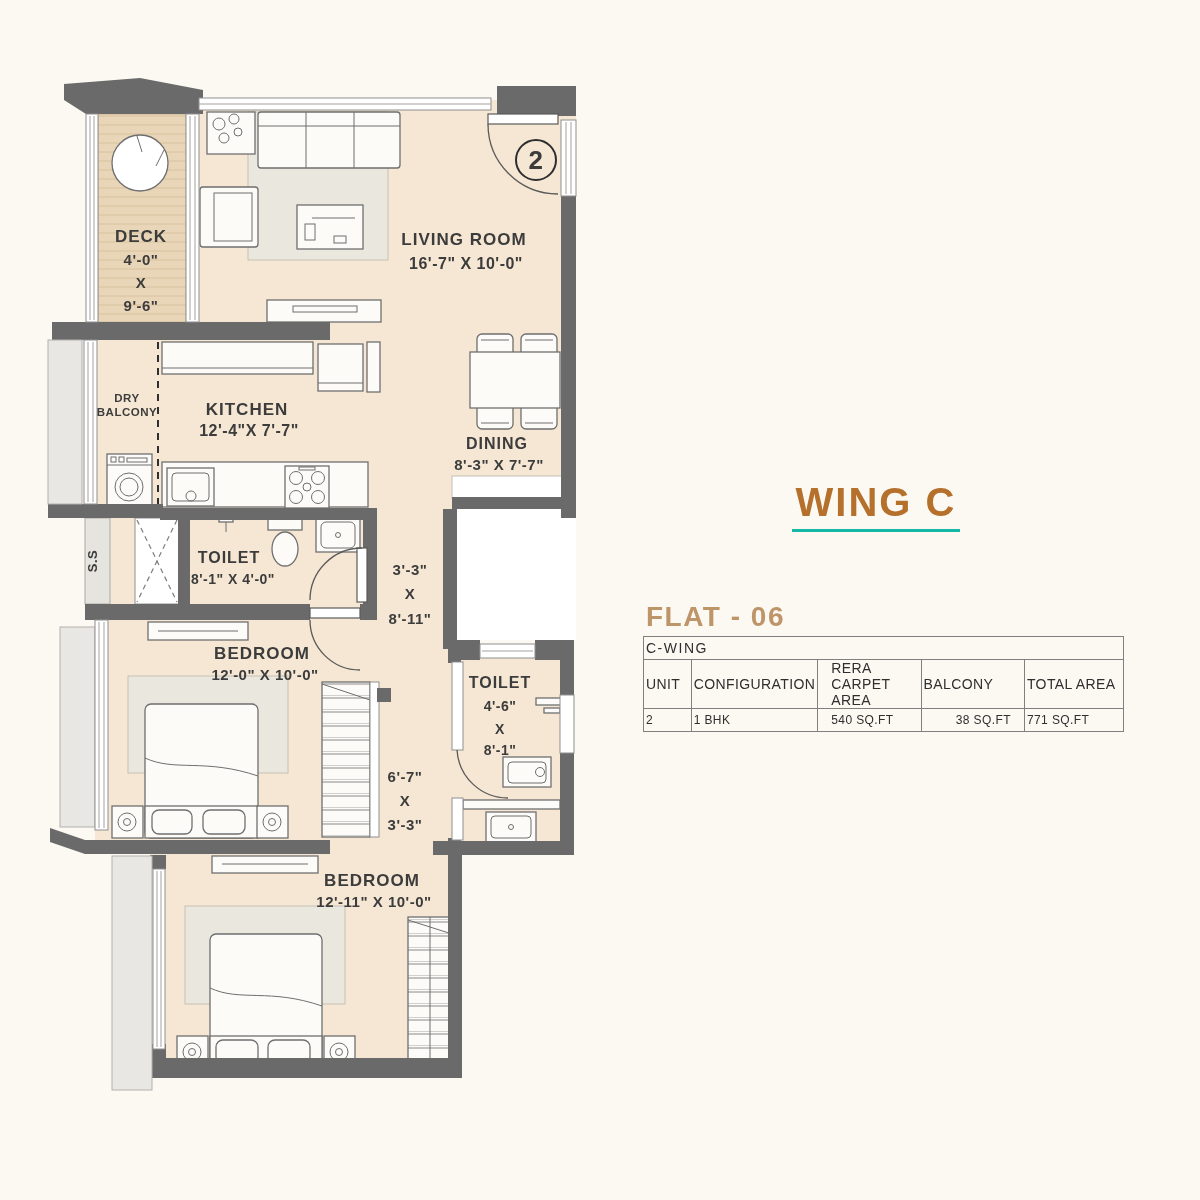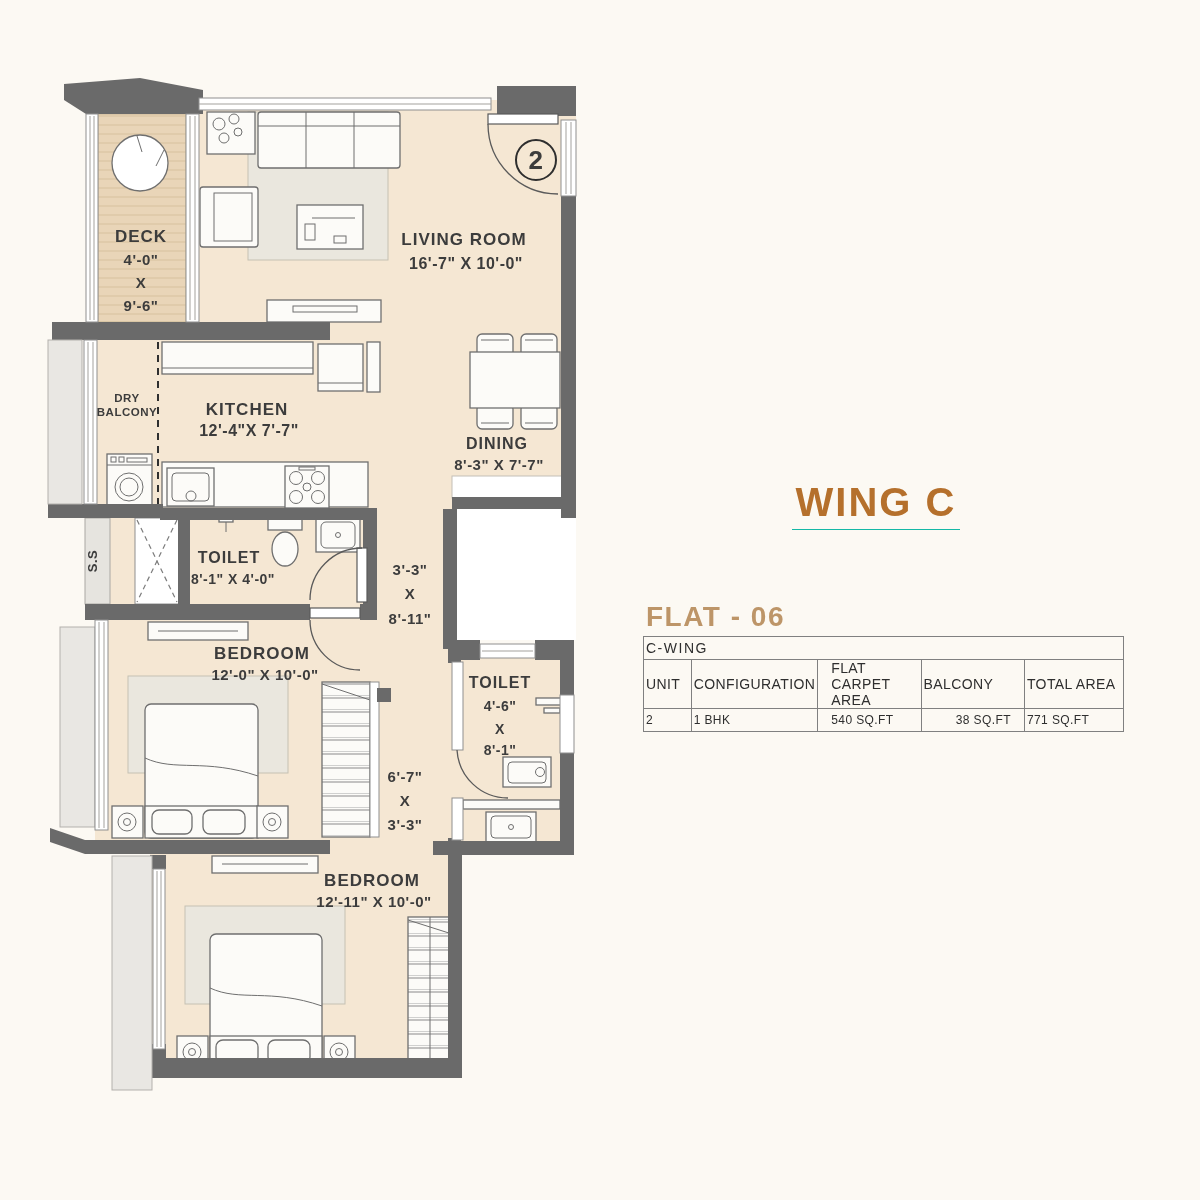--- a/index.html
+++ b/index.html
@@ -24,21 +24,21 @@
   .xline{stroke:#7c7c7c;stroke-width:1.2;stroke-dasharray:5 4;}
   .shaft{fill:#e6e4df;stroke:#aaa8a3;stroke-width:1;}
   .rm{font-family:"Liberation Sans",sans-serif;font-weight:700;fill:#3c3c3c;
       text-anchor:middle;letter-spacing:1px;}
   .dm{font-family:"Liberation Sans",sans-serif;font-weight:700;fill:#3c3c3c;
       text-anchor:middle;letter-spacing:.5px;}
   
   .wing-title{position:absolute;left:745px;top:482px;width:262px;text-align:center;}
   .wing-title span{display:inline-block;font-size:40px;font-weight:700;
       letter-spacing:2px;color:#b5702c;padding:0 4px 7px 4px;
-      border-bottom:1px solid #14b8a6;line-height:1;}
+      border-bottom:3px solid #14b8a6;line-height:1;}
   .flat-title{position:absolute;left:646px;top:603px;font-size:28px;font-weight:700;
       letter-spacing:1.5px;color:#bd9568;line-height:1;}
   table.spec{position:absolute;left:643px;top:636px;width:481px;
       border-collapse:collapse;color:#2e2e2e;}
   table.spec td,table.spec th{border:1px solid #808080;text-align:left;
       vertical-align:middle;font-weight:normal;padding:0 2px;}
   .t-title{height:22px;font-size:14px;letter-spacing:1.5px;font-weight:600;}
   .t-head td{height:33px;font-size:14px;letter-spacing:.4px;}
   .t-row td{height:22px;font-size:12px;letter-spacing:.4px;}
   .al{text-align:left !important;padding-left:13px !important;}
@@ -399,21 +399,21 @@
       <col style="width:108px">
         <col style="width:107px">
     </colgroup>
     <tbody>
         <tr>
       <th class="t-title" colspan="5">C-WING</th>
     </tr>
     <tr class="t-head">
       <td>UNIT</td>
       <td>CONFIGURATION</td>
-      <td class="al">FLAT  CARPET AREA</td>
+      <td class="al">RERA  CARPET AREA</td>
       <td>BALCONY</td>
       <td>TOTAL AREA</td>
     </tr>
     <tr class="t-row">
       <td>2</td>
       <td>1 BHK</td>
       <td class="al">540 SQ.FT</td>
       <td class="ar">38 SQ.FT</td>
       <td>771 SQ.FT</td>
     </tr>

